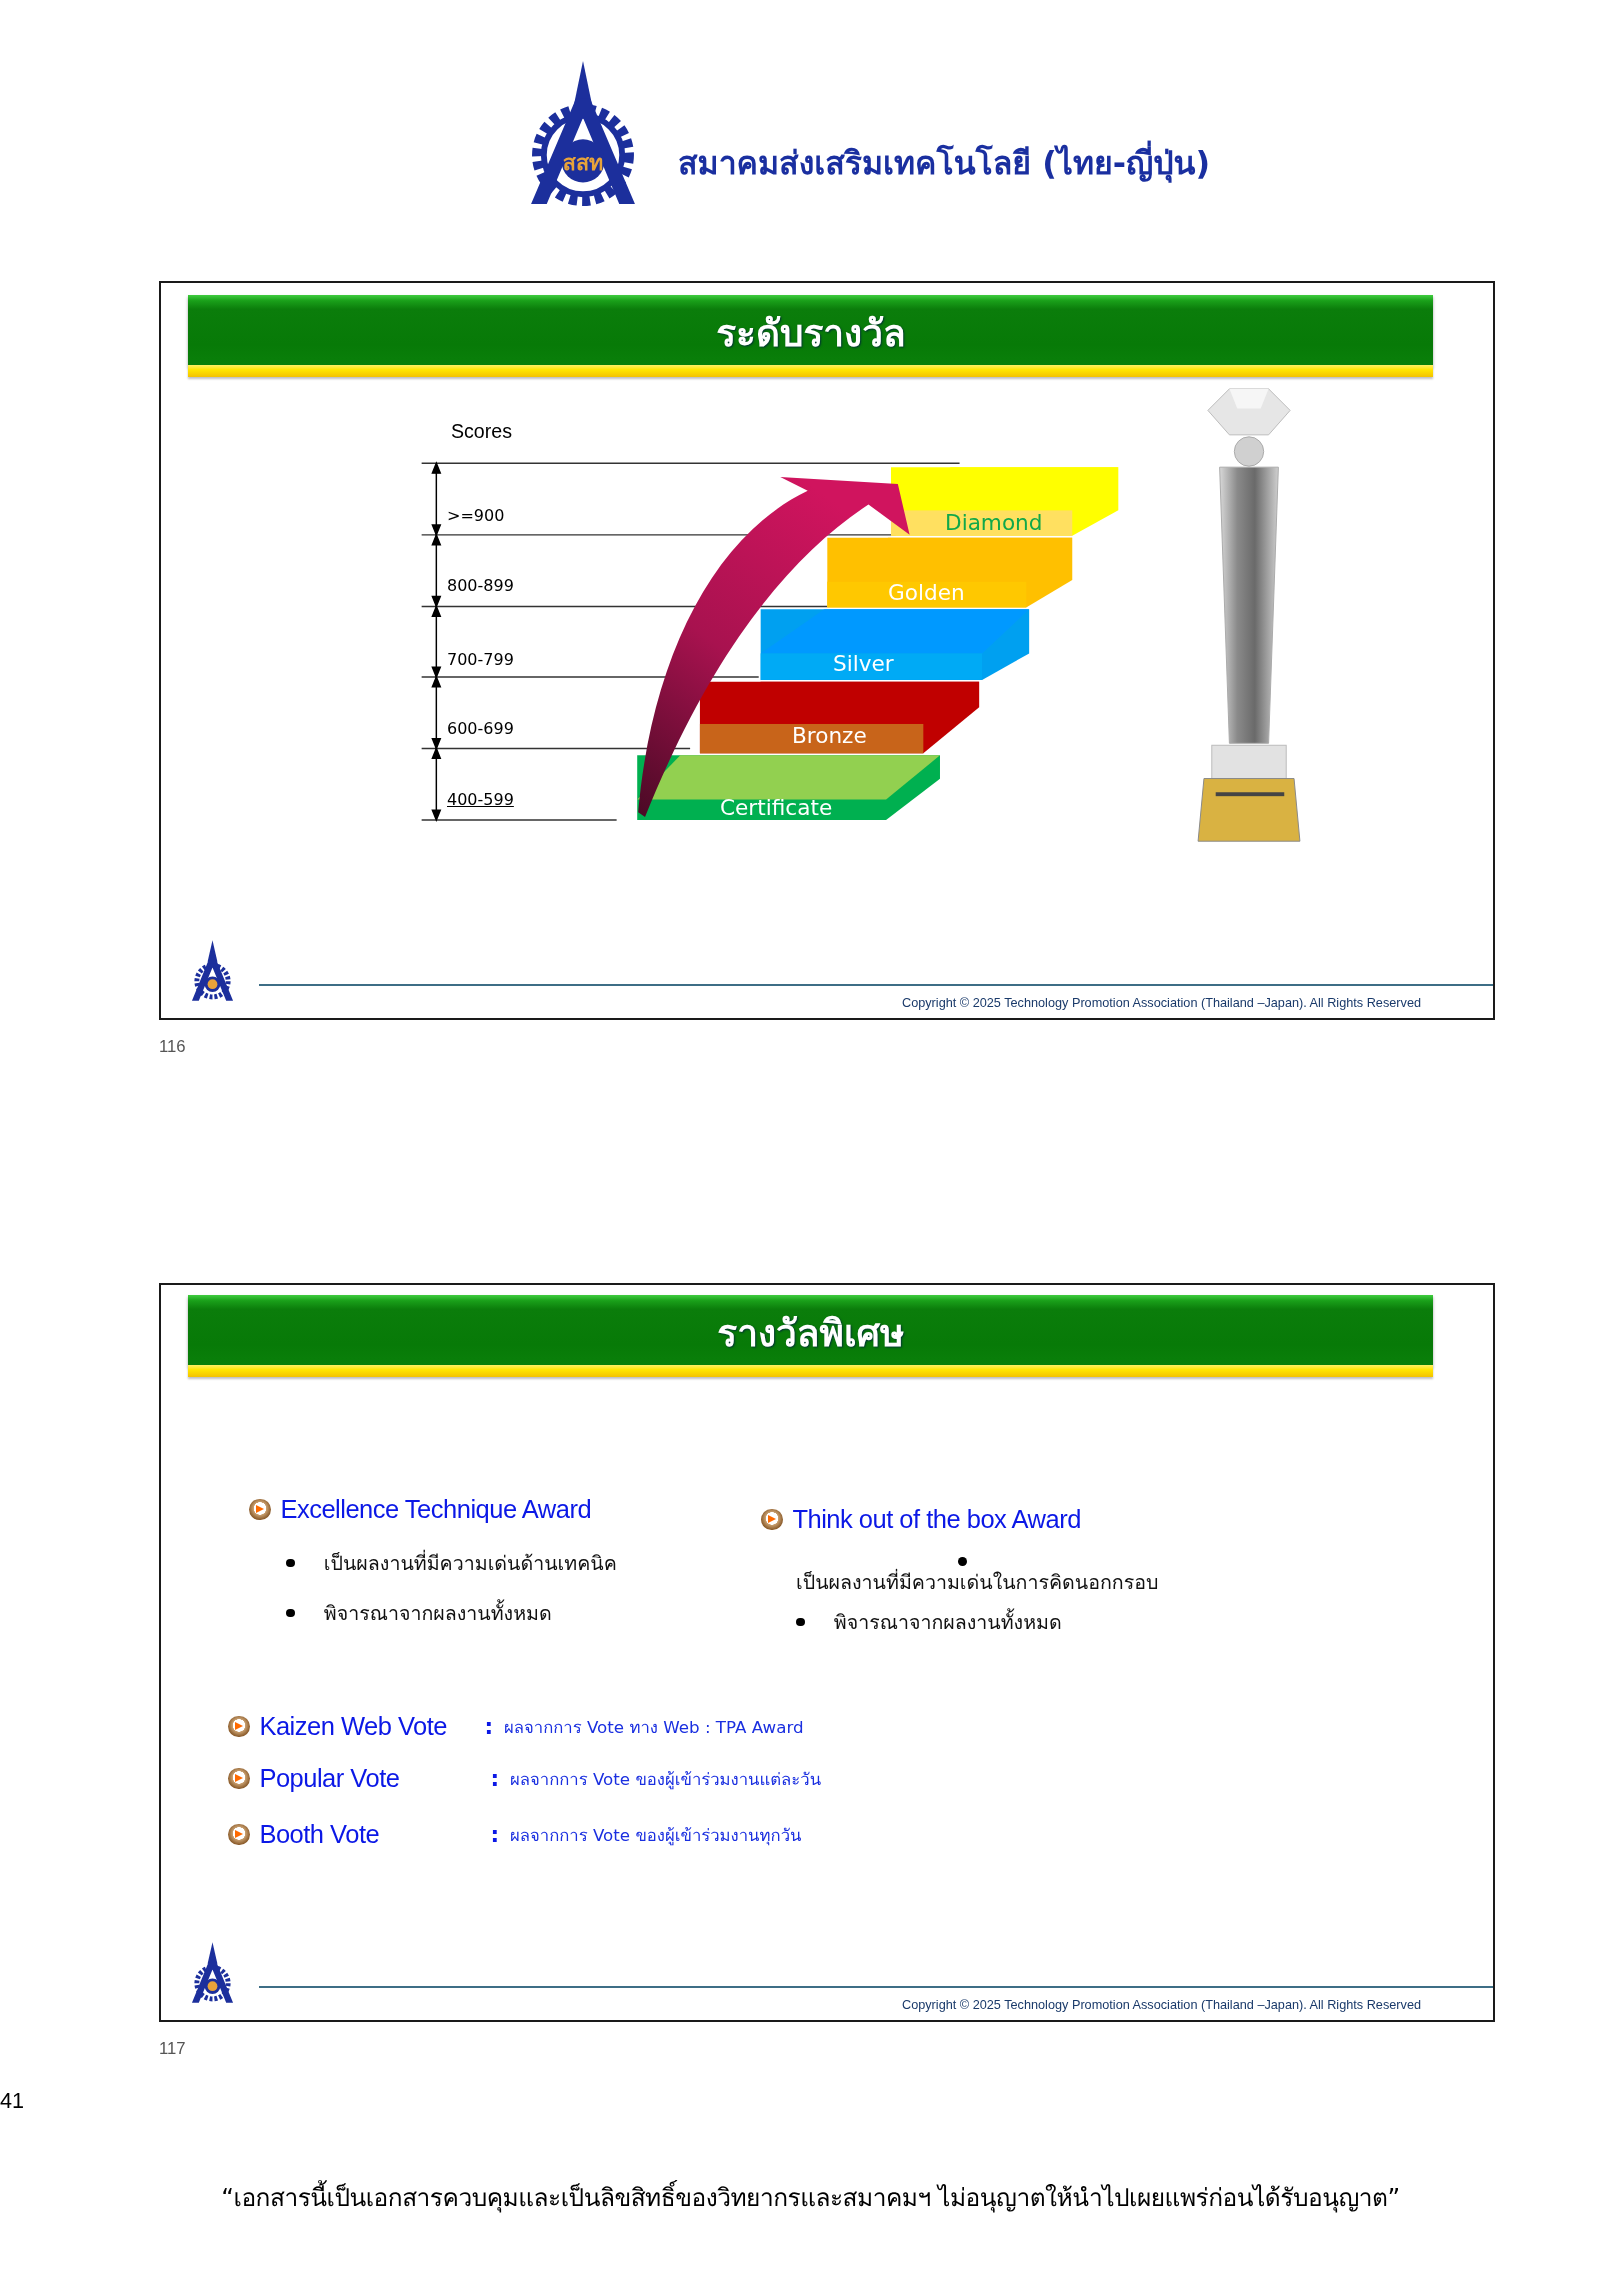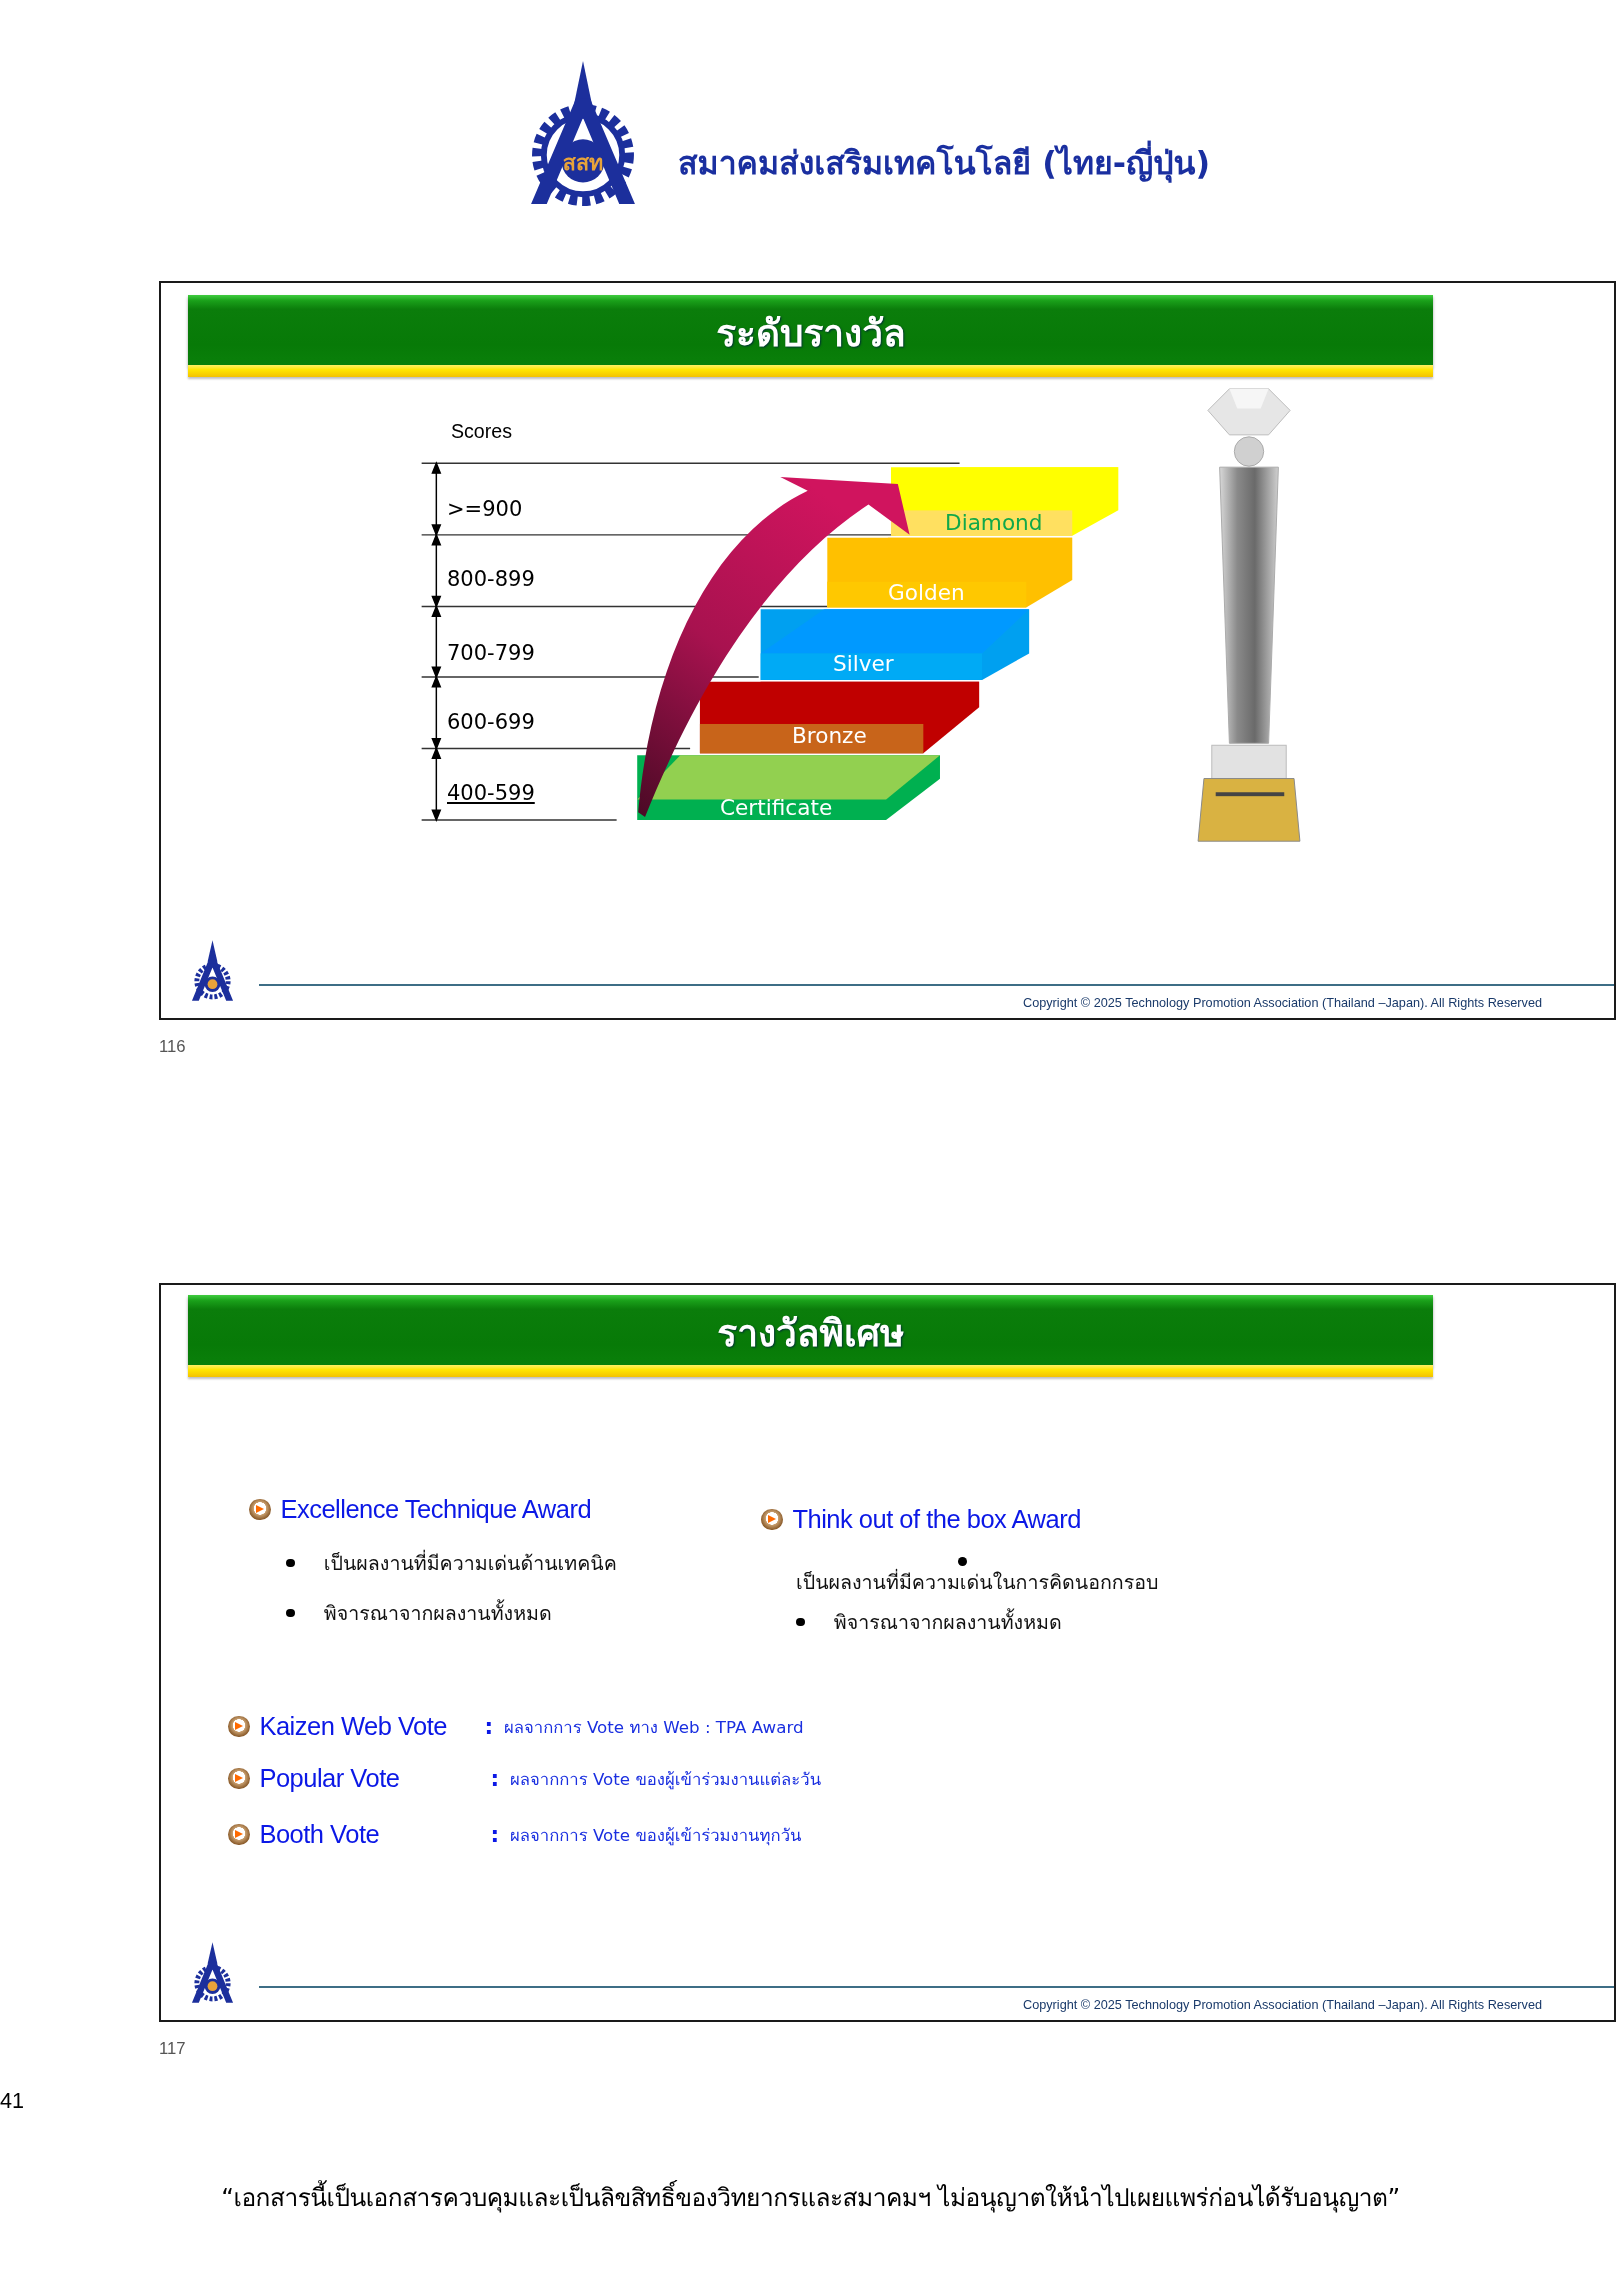--- a/index.html
+++ b/index.html
@@ -5,21 +5,21 @@
     html, body { margin: 0; padding: 0; background: #ffffff; }
     body { width: 1621px; height: 2293px; position: relative; overflow: hidden;
            font-family: "DejaVu Sans", sans-serif; color: #000; }
     .abs { position: absolute; }
 
     
     .top-logo { left: 525px; top: 59px; width: 116px; height: 147px; }
     .top-title { left: 678px; top: 137px; font-size: 32px; font-weight: bold; color: #1a2fa0; letter-spacing: 0px; }
 
     
-    .slide { position: absolute; left: 159px; width: 1457px; border: 2.9px solid #1a1a1a; background: #fff; box-sizing: border-box; }
+    .slide { position: absolute; left: 159px; width: 1336px; border: 2.9px solid #1a1a1a; background: #fff; box-sizing: border-box; }
     .slide1 { top: 281px; height: 739px; }
     .slide2 { top: 1283px; height: 739px; }
 
     .banner { position: absolute; left: 27.4px; top: 11.8px; width: 1245px; height: 71px;
               background: linear-gradient(to bottom, #3fcd3f 0%, #1aa01a 8%, #0b7d0b 20%, #077a07 70%, #0a800a 100%);
               box-shadow: 0 2px 2.9px rgba(0,0,0,0.35); }
     .banner .title { position: absolute; left: 0; right: 0; top: 7.8px; text-align: center; color: #fff;
                      font-size: 37px; font-weight: bold; text-shadow: 1px 1px 2px #033; }
     .banner-strip { position: absolute; left: 27.4px; top: 82px; width: 1245px; height: 11.8px;
                     background: linear-gradient(to bottom, #fff066 0%, #ffe600 40%, #f3c200 100%);
@@ -27,21 +27,21 @@
 
     .slide-footer-line { position: absolute; left: 98px; right: 0; top: 701px; height: 2px; background: #3d6e86; }
     .slide-footer-logo { position: absolute; left: 29px; top: 657px; width: 45px; height: 63px; }
     .copyright { position: absolute; right: 72px; top: 713px; font-family: "Liberation Sans", sans-serif;
                  font-size: 12.7px; color: #1a3a6a; }
 
     .slide-num { position: absolute; left: 159px; font-size: 16.7px; color: #555; font-family: "Liberation Sans", sans-serif; }
 
     
     .scores-label { position: absolute; left: 290px; top: 137px; font-size: 19.6px; font-family: "Liberation Sans", sans-serif; }
-    .range-label { position: absolute; left: 286px; font-size: 21px; font-family: "DejaVu Sans", sans-serif; }
+    .range-label { position: absolute; left: 286px; font-size: 16px; font-family: "DejaVu Sans", sans-serif; margin-top: 9px; }
     .note { position: absolute; left: 106px; top: 598px; font-size: 20.6px; font-weight: bold; font-family: "Liberation Sans", sans-serif; letter-spacing: -0.3px; }
     .note .red { color: #e00000; }
 
     .trophy { position: absolute; left: 1029px; top: 98px; width: 118px; height: 470px; }
 
     
     .award-head { position: absolute; display: flex; align-items: center; gap: 9.8px; }
     .award-icon { width: 21.6px; height: 21.6px; border-radius: 50%; flex: none;
                   background: radial-gradient(circle at 50% 45%, #fff 0 38%, #c9a070 40%, #8a5b2b 70%, #e1a14a 100%);
                   position: relative; }

